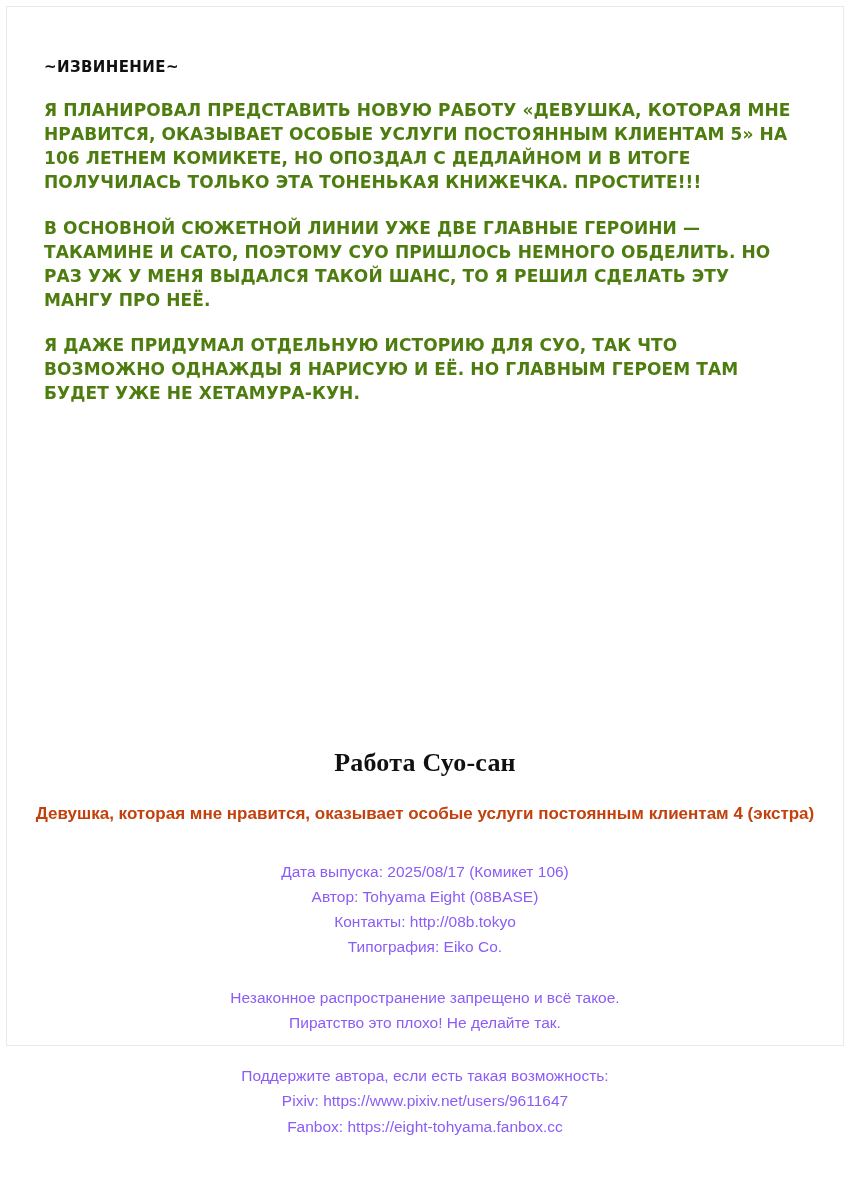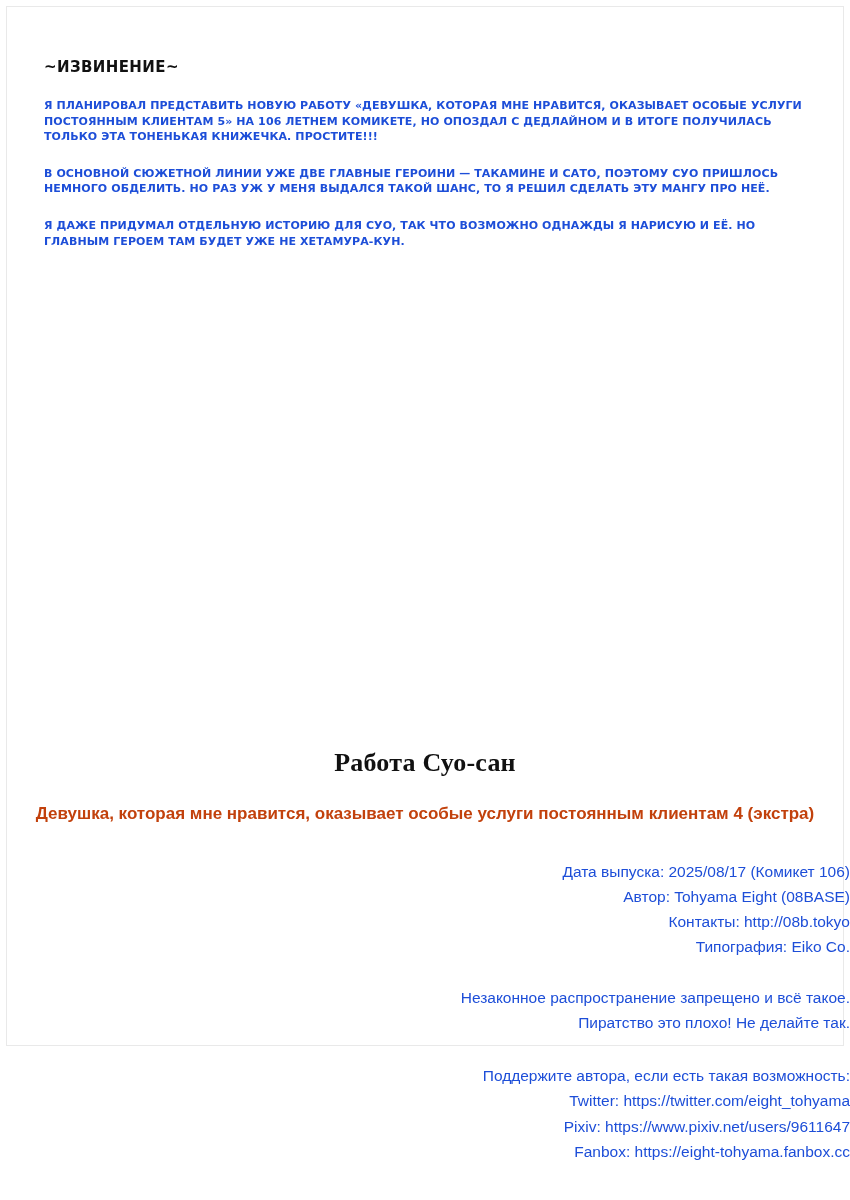--- a/index.html
+++ b/index.html
@@ -49,24 +49,24 @@
     font-size: 15px;
     letter-spacing: 0.4px;
     margin-bottom: 22px;
     color: #111;
   }
 
   .afterword p {
     margin: 0 0 21px 0;
     font-family: "DejaVu Sans", sans-serif;
     font-weight: bold;
-    font-size: 11px;
+    font-size: 17px;
     line-height: 1.42;
     letter-spacing: 0.1px;
-    color: #1d4ed8;
+    color: #4d7c0f;
     text-transform: uppercase;
   }
   .afterword p:last-child { margin-bottom: 0; }
 
   .colophon {
     position: absolute;
     left: 0;
     top: 748px;
     width: 850px;
     text-align: center;
@@ -85,23 +85,22 @@
     font-size: 17px;
     line-height: 1.45;
     color: #c2410c;
     margin-bottom: 32px;
     margin-top: 23px;
   }
   .colophon-block {
     font-family: "Liberation Sans", sans-serif;
     font-size: 15.5px;
     line-height: 1.62;
-    color: #1d4ed8;
+    color: #8b5cf6;
     margin-bottom: 26px;
-    text-align: right;
   }
   .colophon-block .line { display: block; }
   .colophon-block.links { margin-bottom: 0; margin-top: 28px; }
 </style>
 </head>
 <body>
 
 <div class="page">
 
   <section class="afterword">
@@ -125,19 +124,18 @@
       <span class="line">Типография: Eiko Co.</span>
     </div>
 
     <div class="colophon-block">
       <span class="line">Незаконное распространение запрещено и всё такое.</span>
       <span class="line">Пиратство это плохо! Не делайте так.</span>
     </div>
 
     <div class="colophon-block links">
       <span class="line">Поддержите автора, если есть такая возможность:</span>
-      <span class="line">Twitter: https://twitter.com/eight_tohyama</span>
       <span class="line">Pixiv: https://www.pixiv.net/users/9611647</span>
       <span class="line">Fanbox: https://eight-tohyama.fanbox.cc</span>
     </div>
   </section>
 
 </div>
 
 </body></html>

